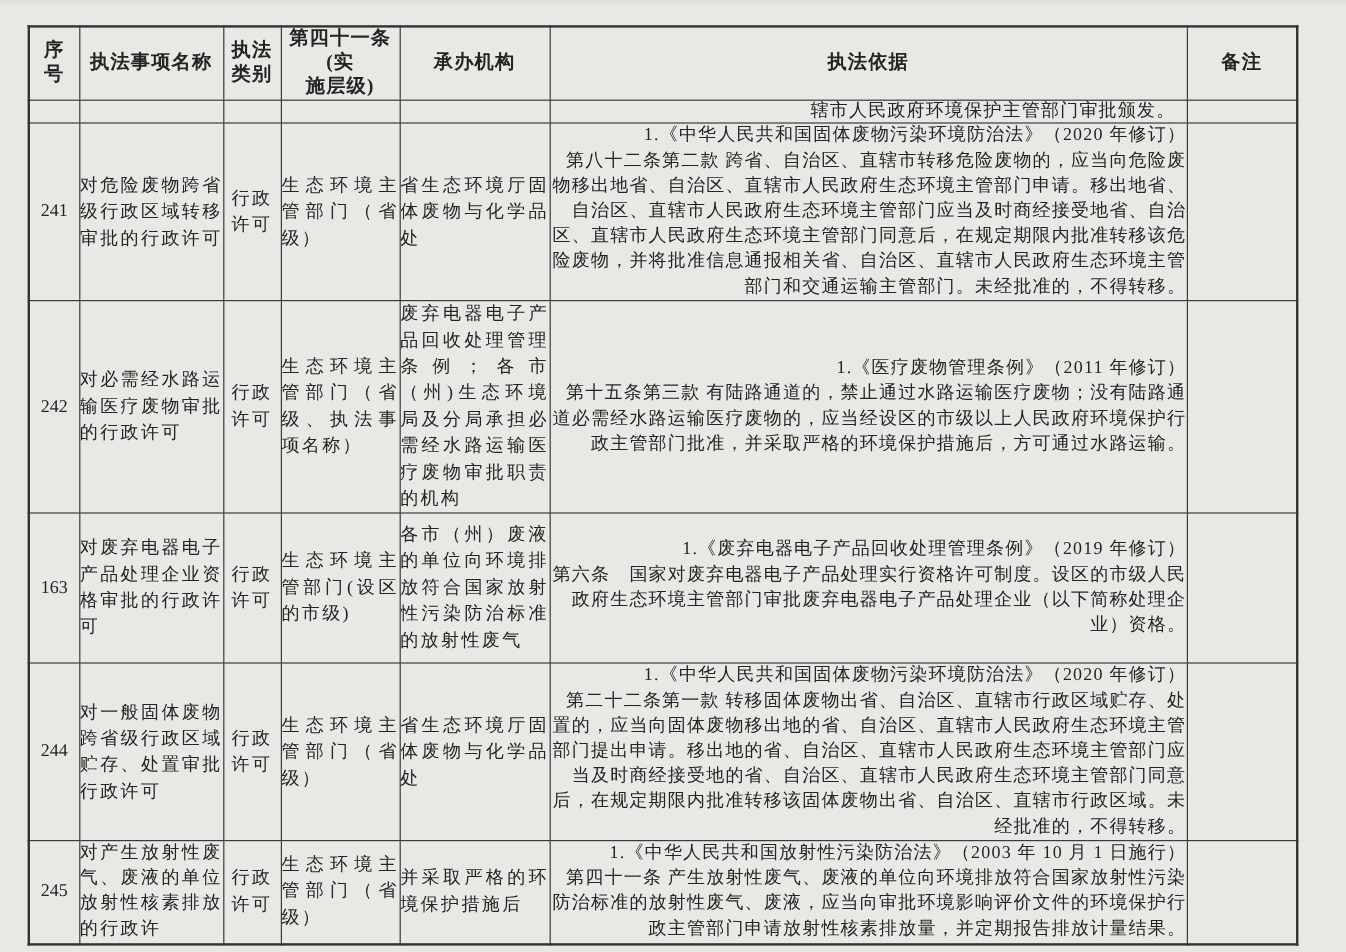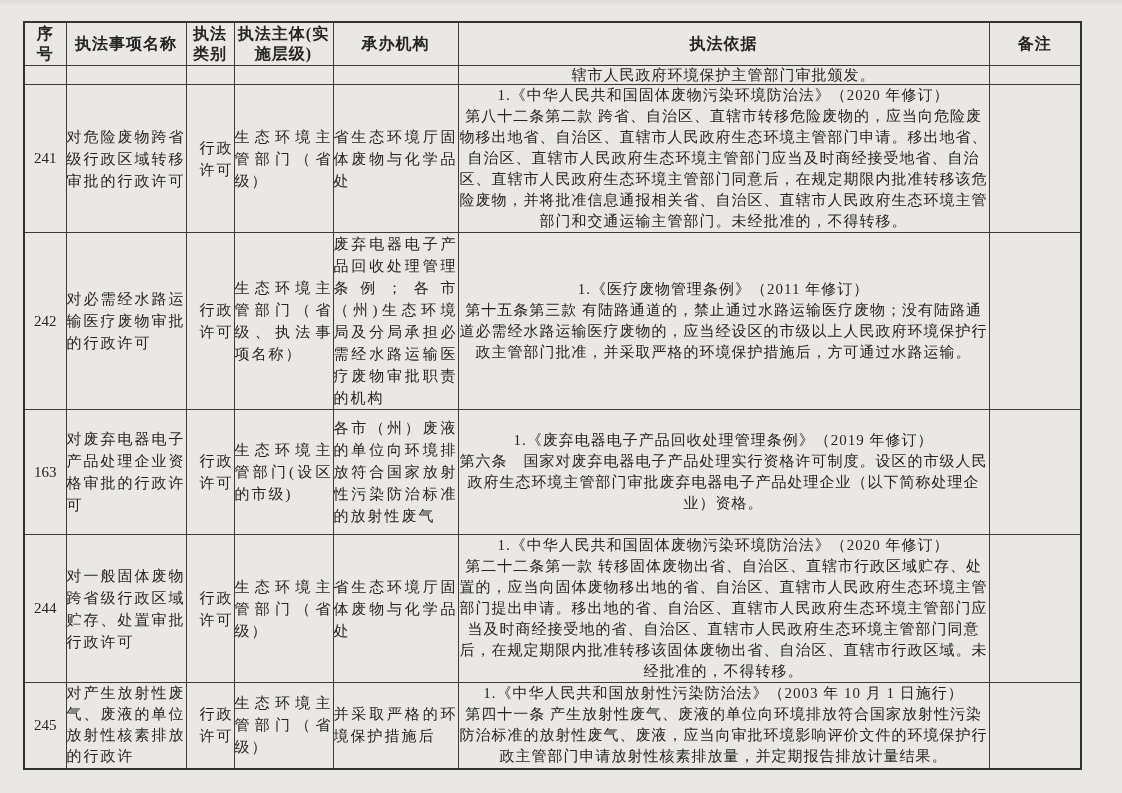--- a/index.html
+++ b/index.html
@@ -26,24 +26,24 @@
   }
   .doc th {
     font-size:16px; font-weight:bold; text-align:center; vertical-align:middle;
     white-space:pre-line; line-height:20px; letter-spacing:1px; height:42px;
   }
   .doc td { font-size:15px; vertical-align:middle; }
   .c-no   { text-align:center; letter-spacing:0;margin-left:48px; }
   .c-name, .c-subject, .c-agency {
     text-align:justify; letter-spacing:2px; padding:2px 7px; line-height:22px;
   }
-  .c-type { text-align:right; letter-spacing:2px; line-height:22px; }
+  .c-type { text-align:center; letter-spacing:2px; line-height:22px; }
   .c-basis {
     padding:2px 9px; line-height:21px; letter-spacing:1px;
-    white-space:pre-line; text-align:center; vertical-align:middle;
+    white-space:pre-line; text-align:right; vertical-align:middle;
   }
   tr.r-carry { height:19px; }
   tr.r-carry .c-basis { line-height:17px; padding:0 9px; }
   tr.r-241 { height:145px; }
   tr.r-242 { height:166px; }
   tr.r-243 { height:125px; }
   tr.r-244 { height:148px; }
   tr.r-245 { height:86px; }
   tr.r-245 .c-name { line-height:21px; }
 </style>
@@ -61,21 +61,21 @@
         <col style="width:531px">
       <col style="width:92px">
     </colgroup>
     <thead>
       <tr>
         <th>序
 号</th>
         <th>执法事项名称</th>
         <th>执法
 类别</th>
-        <th>执法主体(实
+        <th>第四十一条(实
 施层级)</th>
         <th>承办机构</th>
         <th>执法依据</th>
         <th>备注</th>
       </tr>
     </thead>
     <tbody>
       <tr class="r-carry">
         <td class="c-no"></td>
         <td class="c-name"></td>

